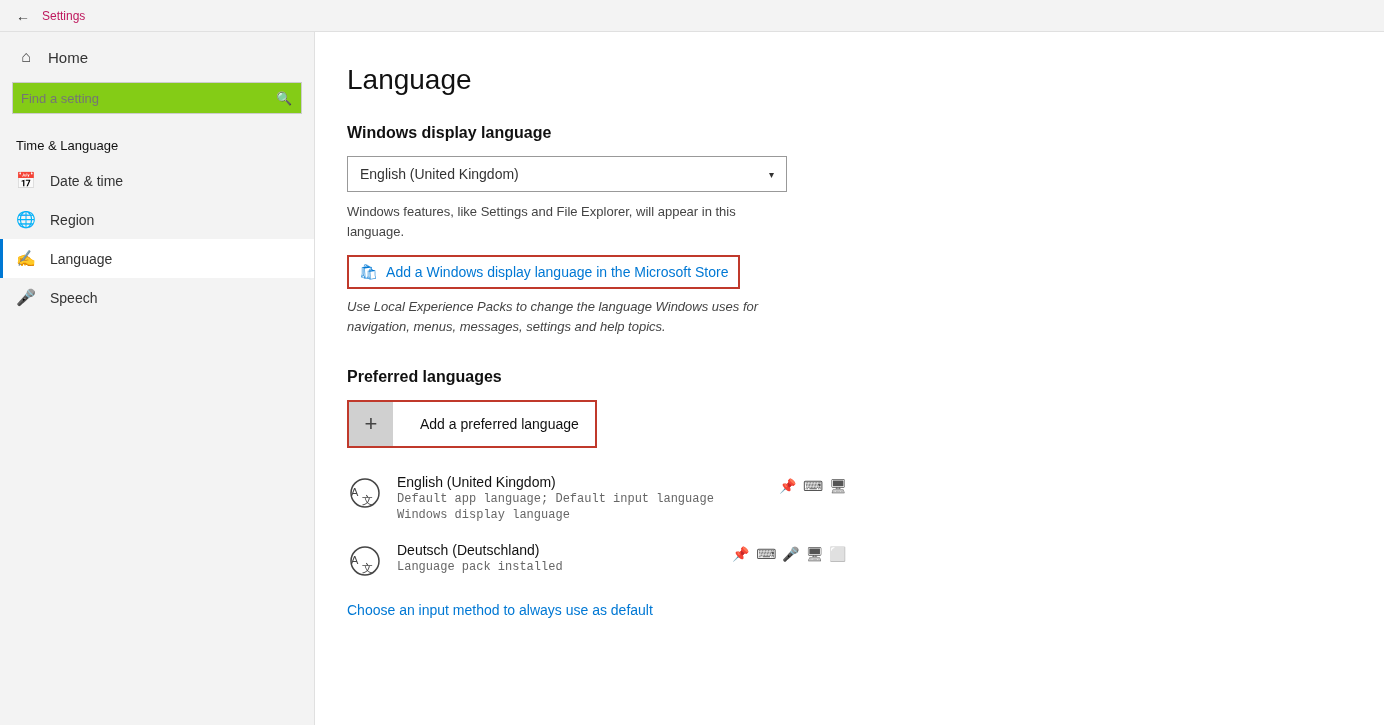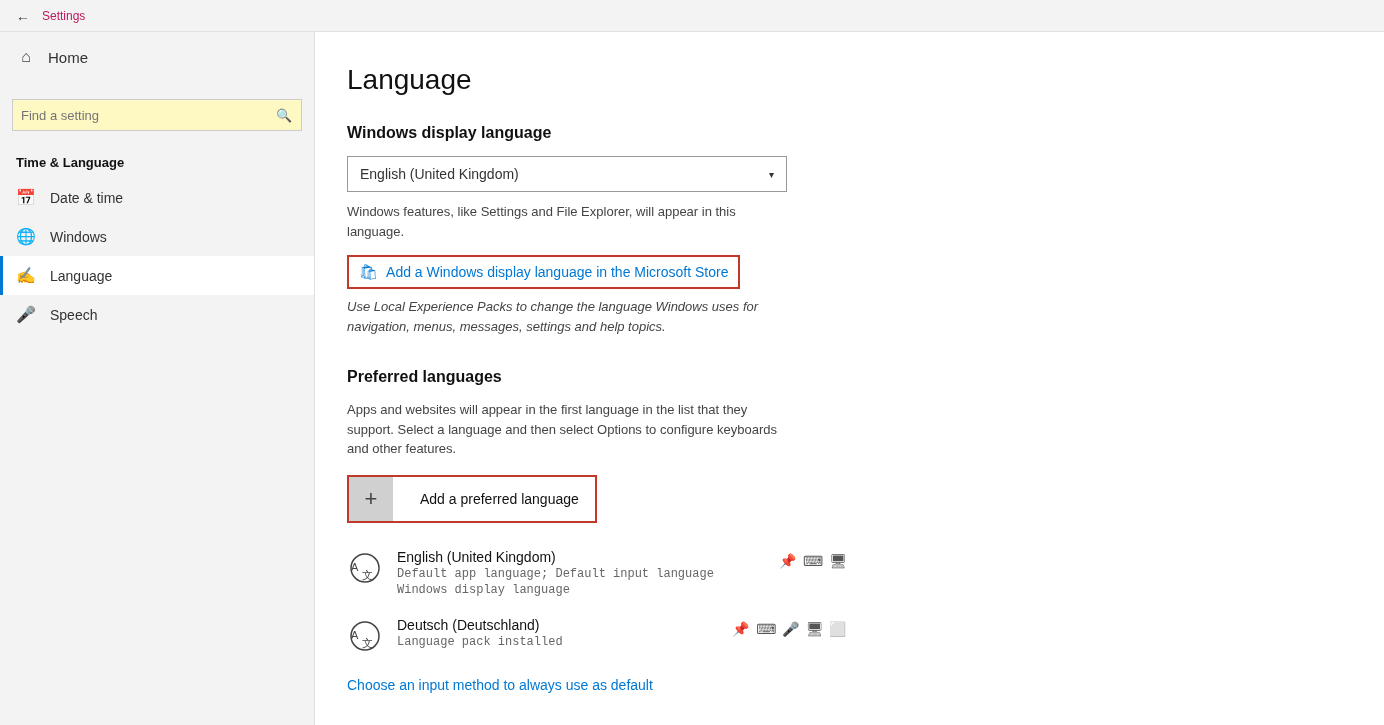--- a/index.html
+++ b/index.html
@@ -58,41 +58,41 @@
       display: flex;
       align-items: center;
       gap: 12px;
       padding: 16px 16px 16px 16px;
       cursor: pointer;
       font-size: 15px;
       color: #333;
     }
 
     .sidebar-search {
-      margin: 17px 12px 12px 12px;
-      display: flex;
-      align-items: center;
-      background: #fef9c3;
+      margin: 0 12px 12px 12px;
+      display: flex;
+      align-items: center;
+      background: #84cc16;
       border: 1px solid #ccc;
       height: 32px;
       padding: 0 8px;
     }
     .sidebar-search input {
       border: none;
       outline: none;
       font-size: 13px;
       flex: 1;
       background: transparent;
       color: #555;
     }
 
     .sidebar-section-title {
       padding: 12px 16px 8px 16px;
       font-size: 13px;
-      font-weight: 700;
+      font-weight: 400;
       color: #111;
     }
 
     .sidebar-item {
       display: flex;
       align-items: center;
       gap: 14px;
       padding: 10px 16px;
       cursor: pointer;
       font-size: 14px;
@@ -321,21 +321,21 @@
     </div>
 
     <div class="sidebar-section-title">Time &amp; Language</div>
 
     <div class="sidebar-item">
       <span class="sidebar-item-icon">📅</span>
       <span>Date &amp; time</span>
     </div>
     <div class="sidebar-item">
       <span class="sidebar-item-icon">🌐</span>
-      <span>Windows</span>
+      <span>Region</span>
     </div>
     <div class="sidebar-item active">
       <span class="sidebar-item-icon">✍</span>
       <span>Language</span>
     </div>
     <div class="sidebar-item">
       <span class="sidebar-item-icon">🎤</span>
       <span>Speech</span>
     </div>
   </div>
@@ -357,21 +357,20 @@
       <div class="ms-store-link-wrapper">
         <span class="ms-store-icon">🛍</span>
         <span class="ms-store-link-text">Add a Windows display language in the Microsoft Store</span>
       </div>
 
       <p class="ms-store-note">Use Local Experience Packs to change the language Windows uses for navigation, menus, messages, settings and help topics.</p>
     </div>
 
     <div class="preferred-section">
       <div class="section-title">Preferred languages</div>
-      <p class="preferred-desc">Apps and websites will appear in the first language in the list that they support. Select a language and then select Options to configure keyboards and other features.</p>
 
       
       <button class="add-lang-btn">
         <div class="add-lang-btn-icon">+</div>
         <span class="add-lang-btn-label">Add a preferred language</span>
       </button>
 
       
       <div class="lang-list-item">
         <div class="lang-item-icon">

